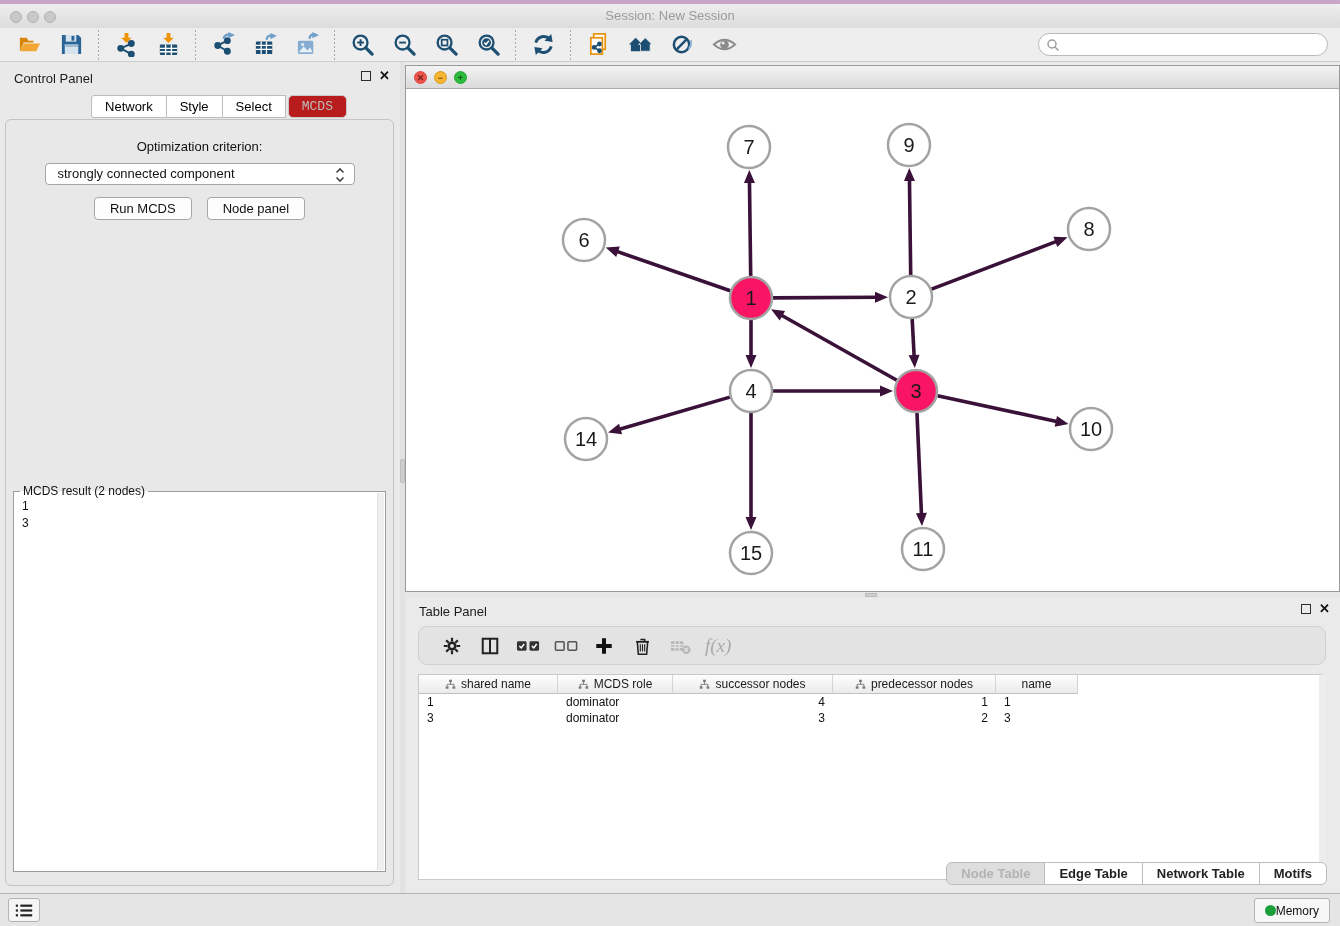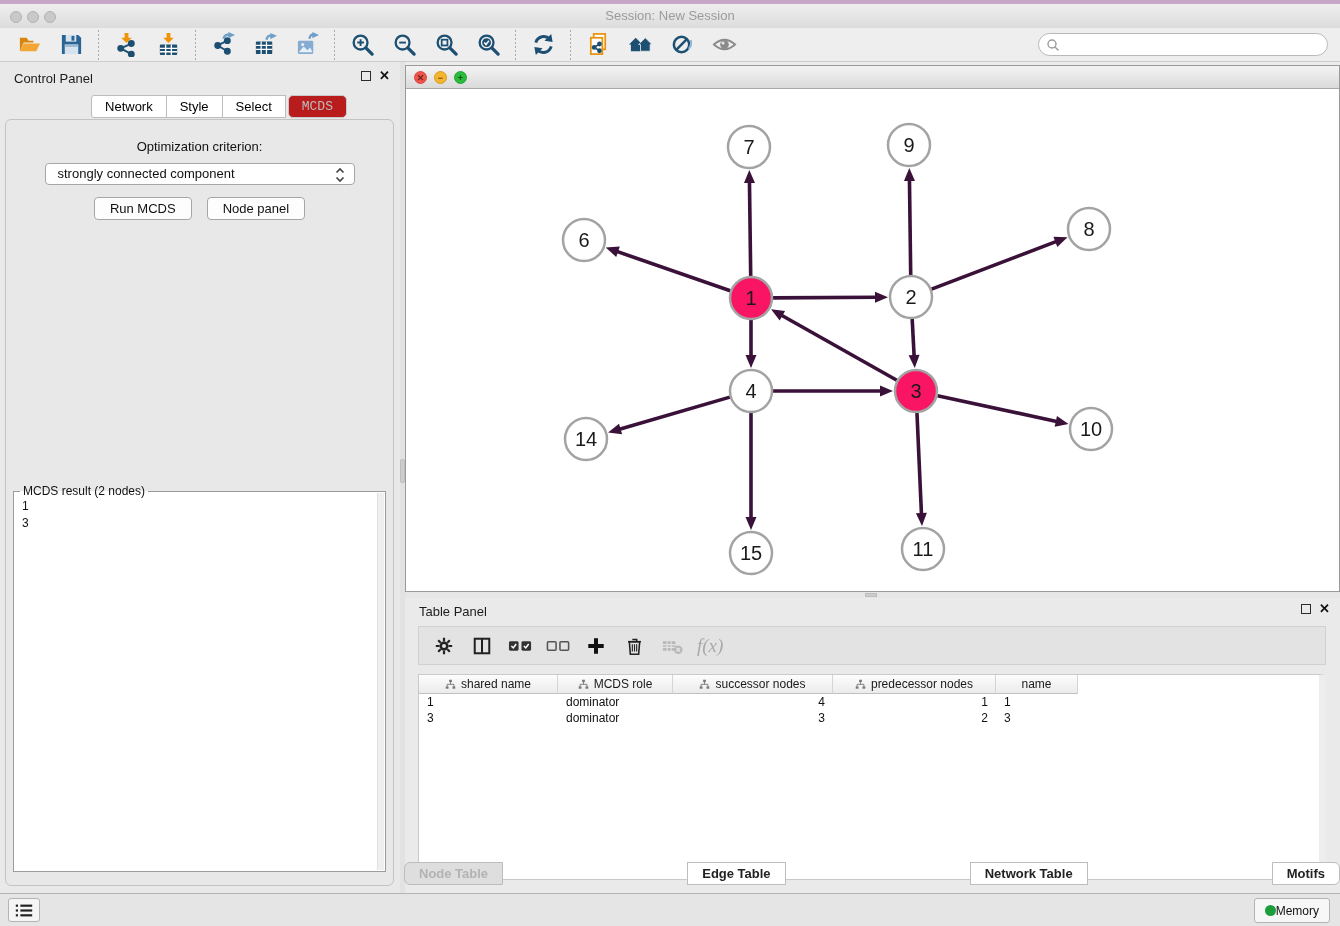--- a/index.html
+++ b/index.html
@@ -67,33 +67,33 @@
   .tl-grn{ left:48px; background:#2cba3d; border:1px solid #26a336; color:rgba(10,60,10,0.8); }
   .net-title { position:absolute; left:0; right:0; top:4px; text-align:center; font-size:13px; color:#111; }
   .net-canvas { position:absolute; left:0; top:23px; }
 
   .h-splitter { position:absolute; left:405px; top:592px; width:935px; height:6px; background:#e6e6e6; }
   .h-splitter .grip { position:absolute; left:460px; top:1px; width:12px; height:4px; background:#cdcdcd; border:1px solid #bdbdbd; }
 
   
   .table-panel { position:absolute; left:405px; top:598px; width:935px; height:295px; background:#eaeaea; }
   .tp-toolbar { position:absolute; left:13px; top:28px; width:908px; height:39px; background:#e3e3e3;
-    border:1px solid #d0d0d0; border-radius:0; display:flex; align-items:center; padding-left:12px; }
+    border:1px solid #d0d0d0; border-radius:9px; display:flex; align-items:center; padding-left:20px; }
   .tp-btn { height:26px; min-width:26px; display:flex; align-items:center; justify-content:center; margin-right:12px; }
   .tp-btn svg { height:22px; }
   .fx-label { font-family:"Liberation Serif", serif; font-style:italic; font-size:19px; color:#a9a9a9; }
   .table-area { position:absolute; left:13px; top:76px; width:908px; height:206px; background:#fff;
     border:1px solid #c9c9c9; border-right:7px solid #ededed; }
   .thead-row { display:flex; }
   .th-cell { height:19px; background:linear-gradient(#fdfdfd,#ebebeb); border-right:1px solid #d4d4d4;
     border-bottom:1px solid #c0c0c0; font-size:12px; color:#1a1a1a; display:flex; align-items:center;
     justify-content:center; gap:5px; overflow:hidden; }
   .tb-row { display:flex; height:16px; line-height:16px; font-size:12px; color:#111; }
   .tb-cell { padding:0 8px; overflow:hidden; white-space:nowrap; }
-  .table-tabs { position:absolute; left:0; right:0; top:264px; display:flex; justify-content:space-between;gap:48px; }
+  .table-tabs { position:absolute; left:0; right:13px; top:264px; display:flex; justify-content:flex-end; }
   .ttab { font-size:13px; font-weight:bold; padding:3px 14px; background:#fff; border:1px solid #bdbdbd; color:#222; margin-left:-1px; }
   .ttab.first { border-radius:6px 0 0 6px; }
   .ttab.last { border-radius:0 6px 6px 0; }
   .ttab.selected { background:#dedede; color:#b3b3b3; }
 
   
   .statusbar { position:absolute; left:0; top:893px; width:1340px; height:33px; background:#e5e5e5; border-top:1px solid #b4b4b4; }
   .sb-left { position:absolute; left:8px; top:4px; width:32px; height:24px; background:#f5f5f5;
     border:1px solid #b3b3b3; border-radius:3px; display:flex; align-items:center; justify-content:center; }
   .sb-mem { position:absolute; right:10px; top:4px; height:25px; background:#f7f7f7; border:1px solid #b3b3b3;

